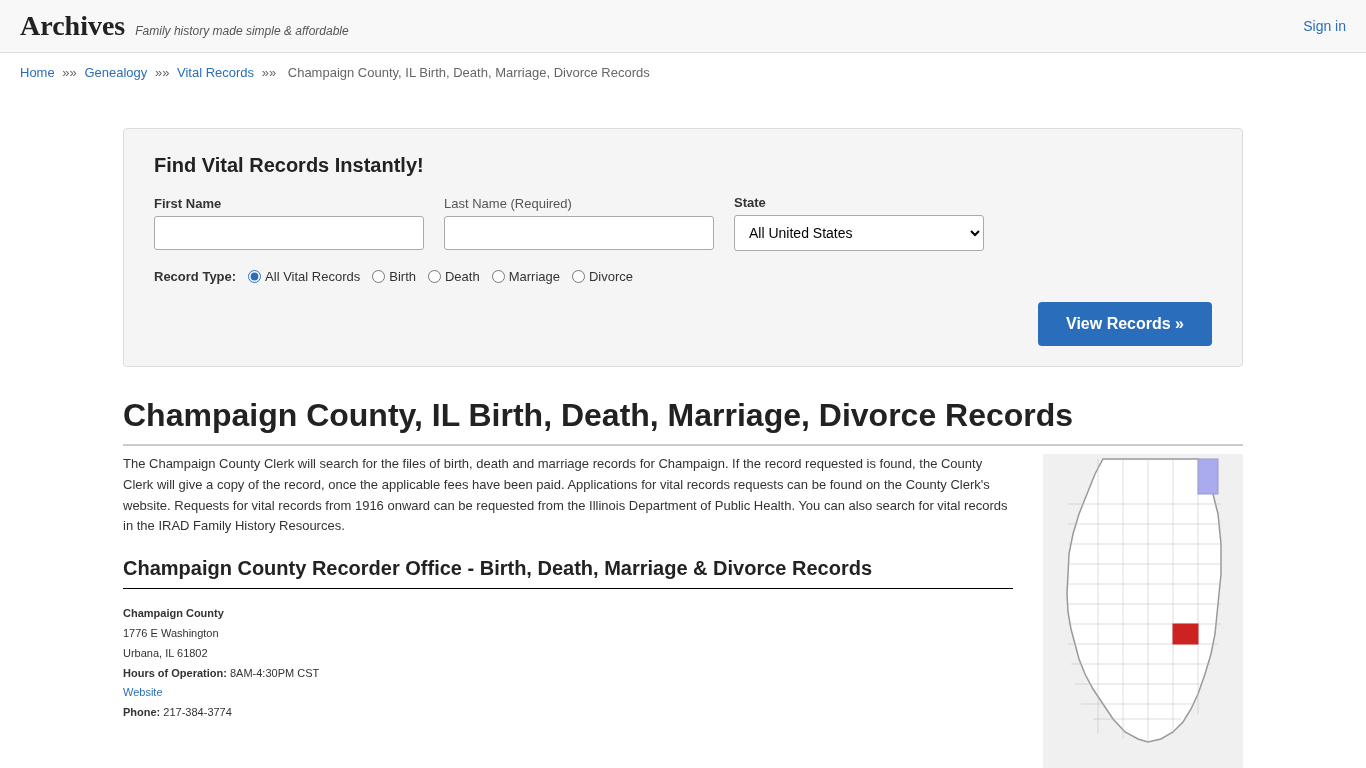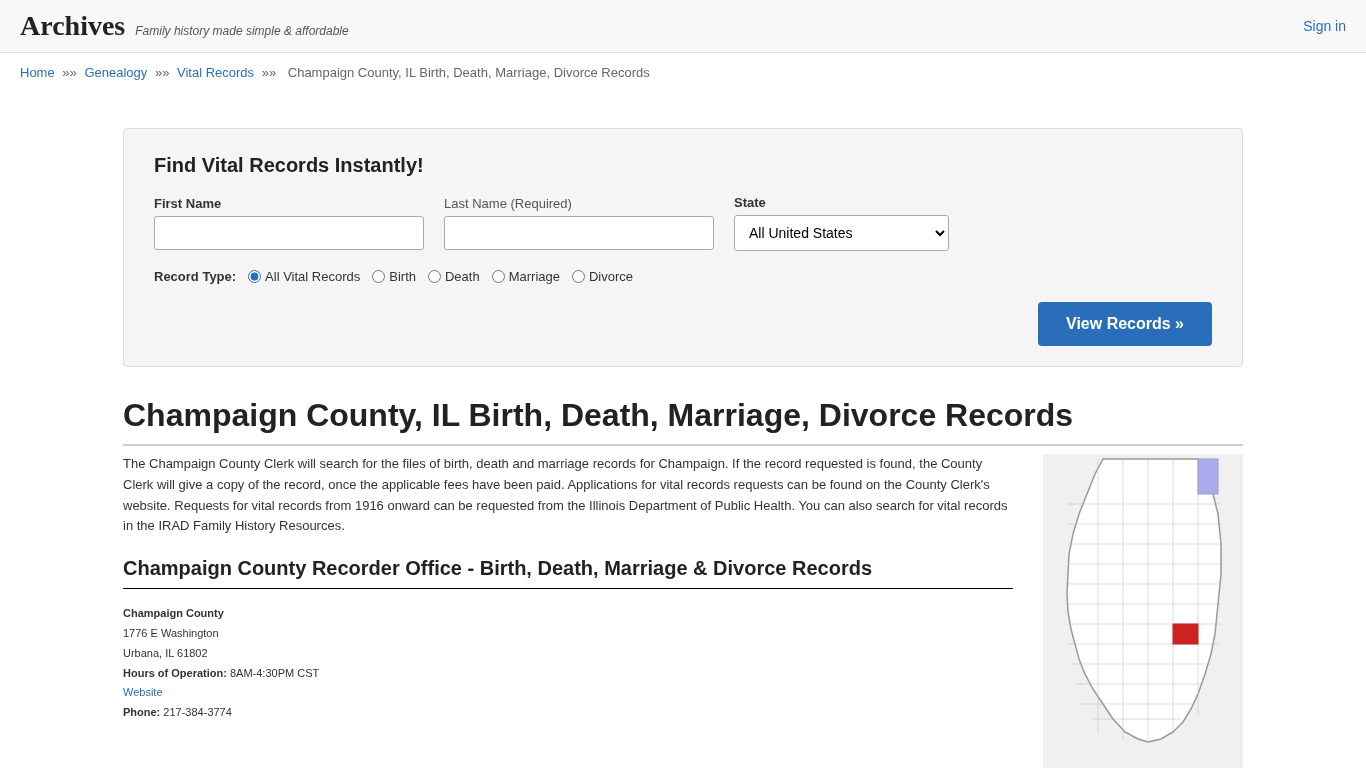--- a/index.html
+++ b/index.html
@@ -119,21 +119,21 @@
     .field-group-state label {
       font-size: 13px;
       font-weight: bold;
       color: #333;
     }
     .field-group-state select {
       border: 1px solid #aaa;
       border-radius: 3px;
       padding: 8px 10px;
       font-size: 14px;
-      width: 215px;
+      width: 250px;
       background: #fff;
       cursor: pointer;
     }
     .record-type-row {
       display: flex;
       align-items: center;
       gap: 12px;
       margin-bottom: 18px;
       flex-wrap: wrap;
     }

